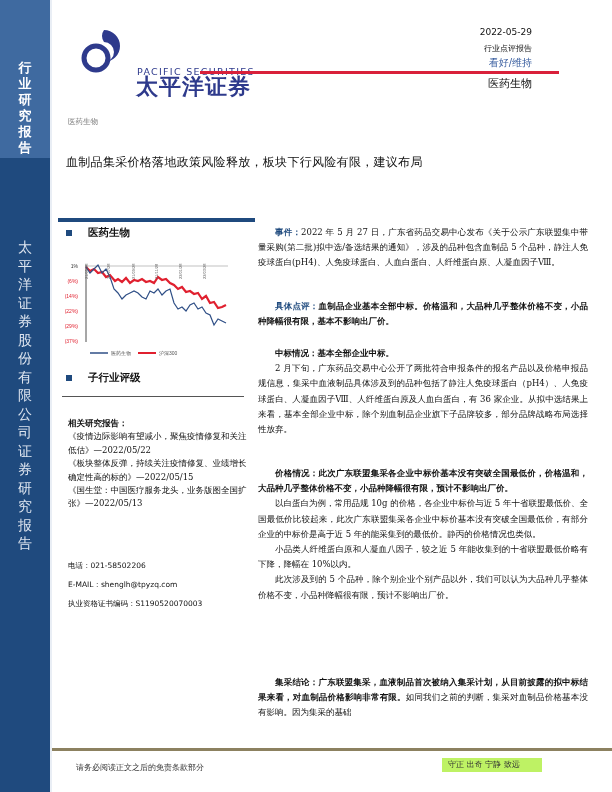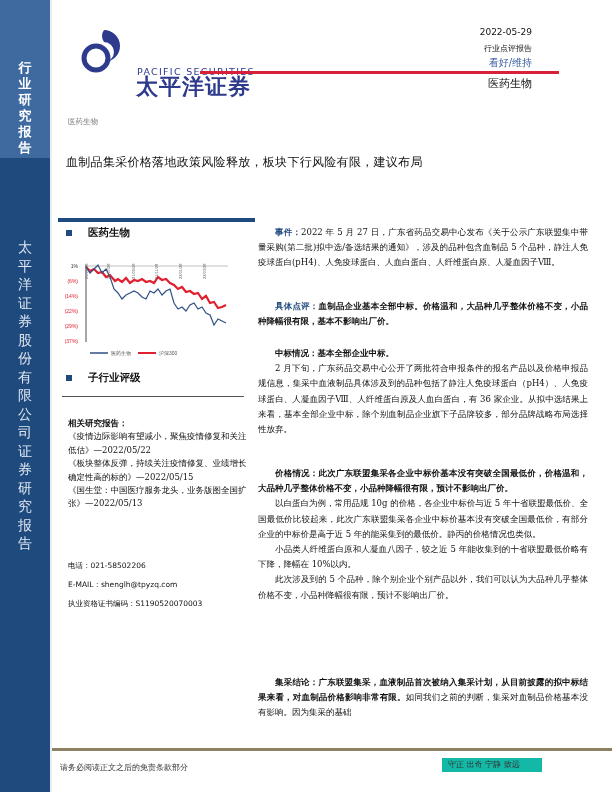--- a/index.html
+++ b/index.html
@@ -28,22 +28,22 @@
   .sec-head .sq{display:inline-block;width:6px;height:6px;background:#1f4a7e;margin-right:16px;vertical-align:middle;}
   .chart{position:absolute;left:60px;top:255px;width:180px;height:110px;}
   .thin-rule{position:absolute;left:62px;top:396px;width:182px;height:1px;background:#555;}
   .left-col{position:absolute;left:68px;width:186px;font-size:8.5px;line-height:13.4px;font-family:"DejaVu Serif","Liberation Serif",serif;}
   .bold{font-weight:bold;}
   .small{font-size:7.5px;line-height:19px;font-family:"DejaVu Sans","Liberation Sans",sans-serif;}
   .right-col{position:absolute;left:258px;width:330px;font-size:8.5px;line-height:15.2px;text-align:justify;font-family:"DejaVu Serif","Liberation Serif",serif;}
   .right-col p{text-indent:2em;}
   .lbl{color:#1f4a7e;font-weight:bold;}
   .footer-rule{position:absolute;left:52px;top:748px;width:560px;height:3px;background:#8c8160;}
-  .footer-left{position:absolute;left:60px;top:762px;font-size:8px;color:#333;}
-  .footer-right{position:absolute;left:442px;top:758px;width:100px;height:14px;background:#14b8a6;font-size:8px;line-height:14px;padding-left:6px;color:#333;}
+  .footer-left{position:absolute;left:76px;top:762px;font-size:8px;color:#333;}
+  .footer-right{position:absolute;left:442px;top:758px;width:100px;height:14px;background:#bef264;font-size:8px;line-height:14px;padding-left:6px;color:#333;}
 </style>
 </head>
 <body>
 
 <div class="sidebar-top"></div>
 <div class="sidebar-bottom"></div>
 <div class="side-divider"></div>
 
 <div class="vtext top">
   <span>行</span>

